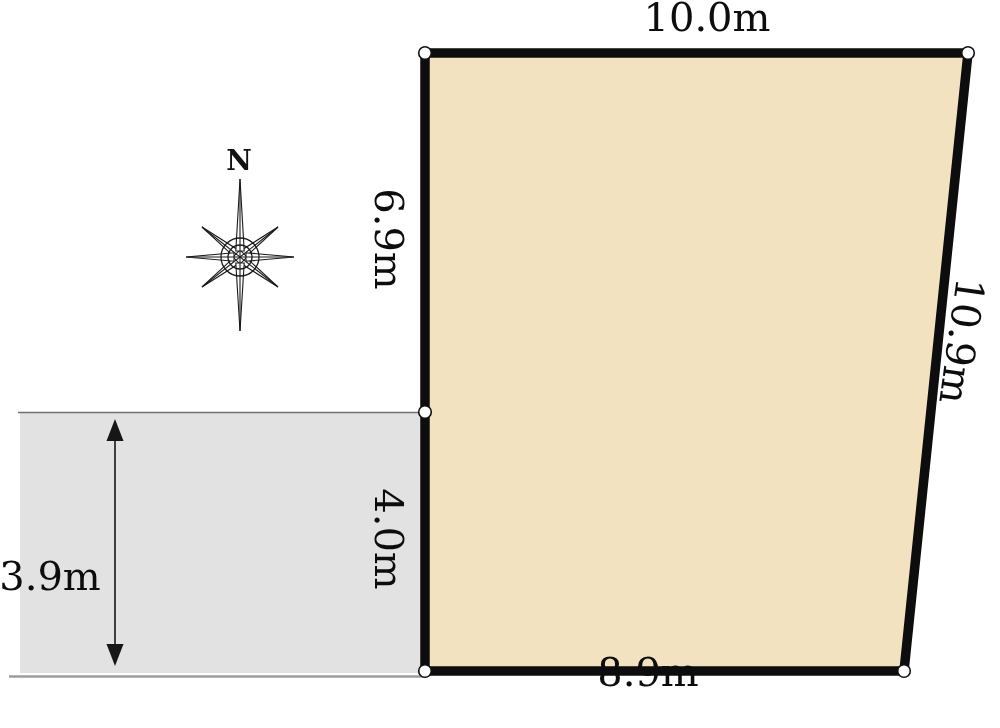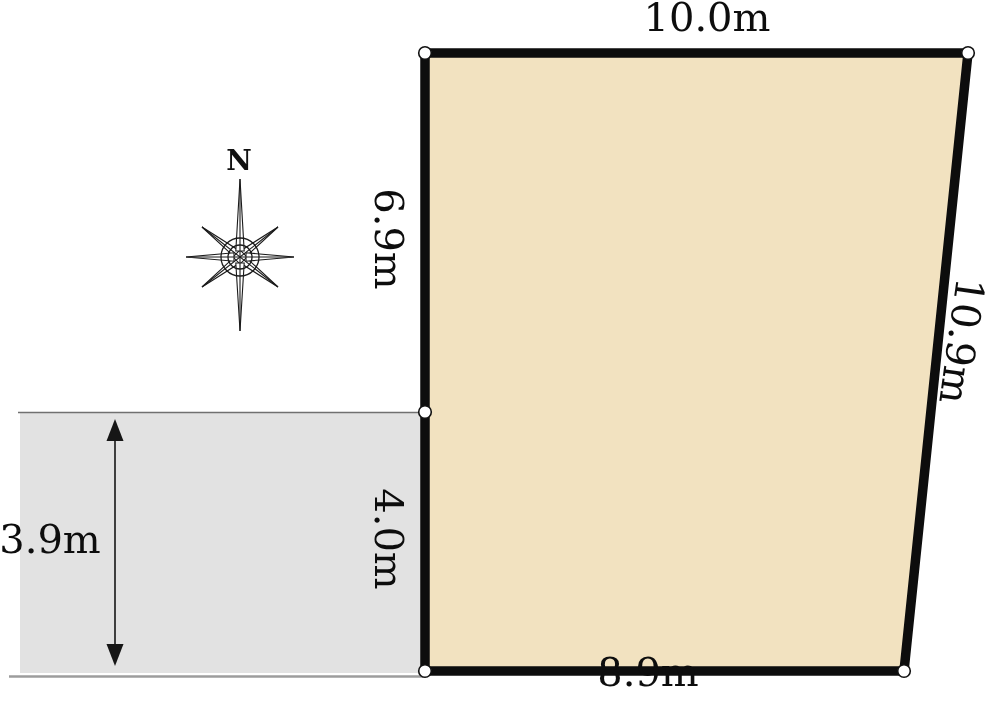--- a/index.html
+++ b/index.html
@@ -89,15 +89,15 @@
   <div class="dim" style="left:707px; top:17px;">10.0m</div>
 
   <div class="dim rot90" style="left:389px; top:239px;">6.9m</div>
 
   <div class="dim rot90" style="left:389px; top:539px;">4.0m</div>
 
   <div class="dim rot98" style="left:962px; top:341px;">10.9m</div>
 
   <div class="dim" style="left:648px; top:672px;">8.9m</div>
 
-  <div class="dim" style="left:50px; top:539px;">3.9m</div>
+  <div class="dim" style="left:50px; top:576px;">3.9m</div>
 
 </div>
 
 </body></html>

